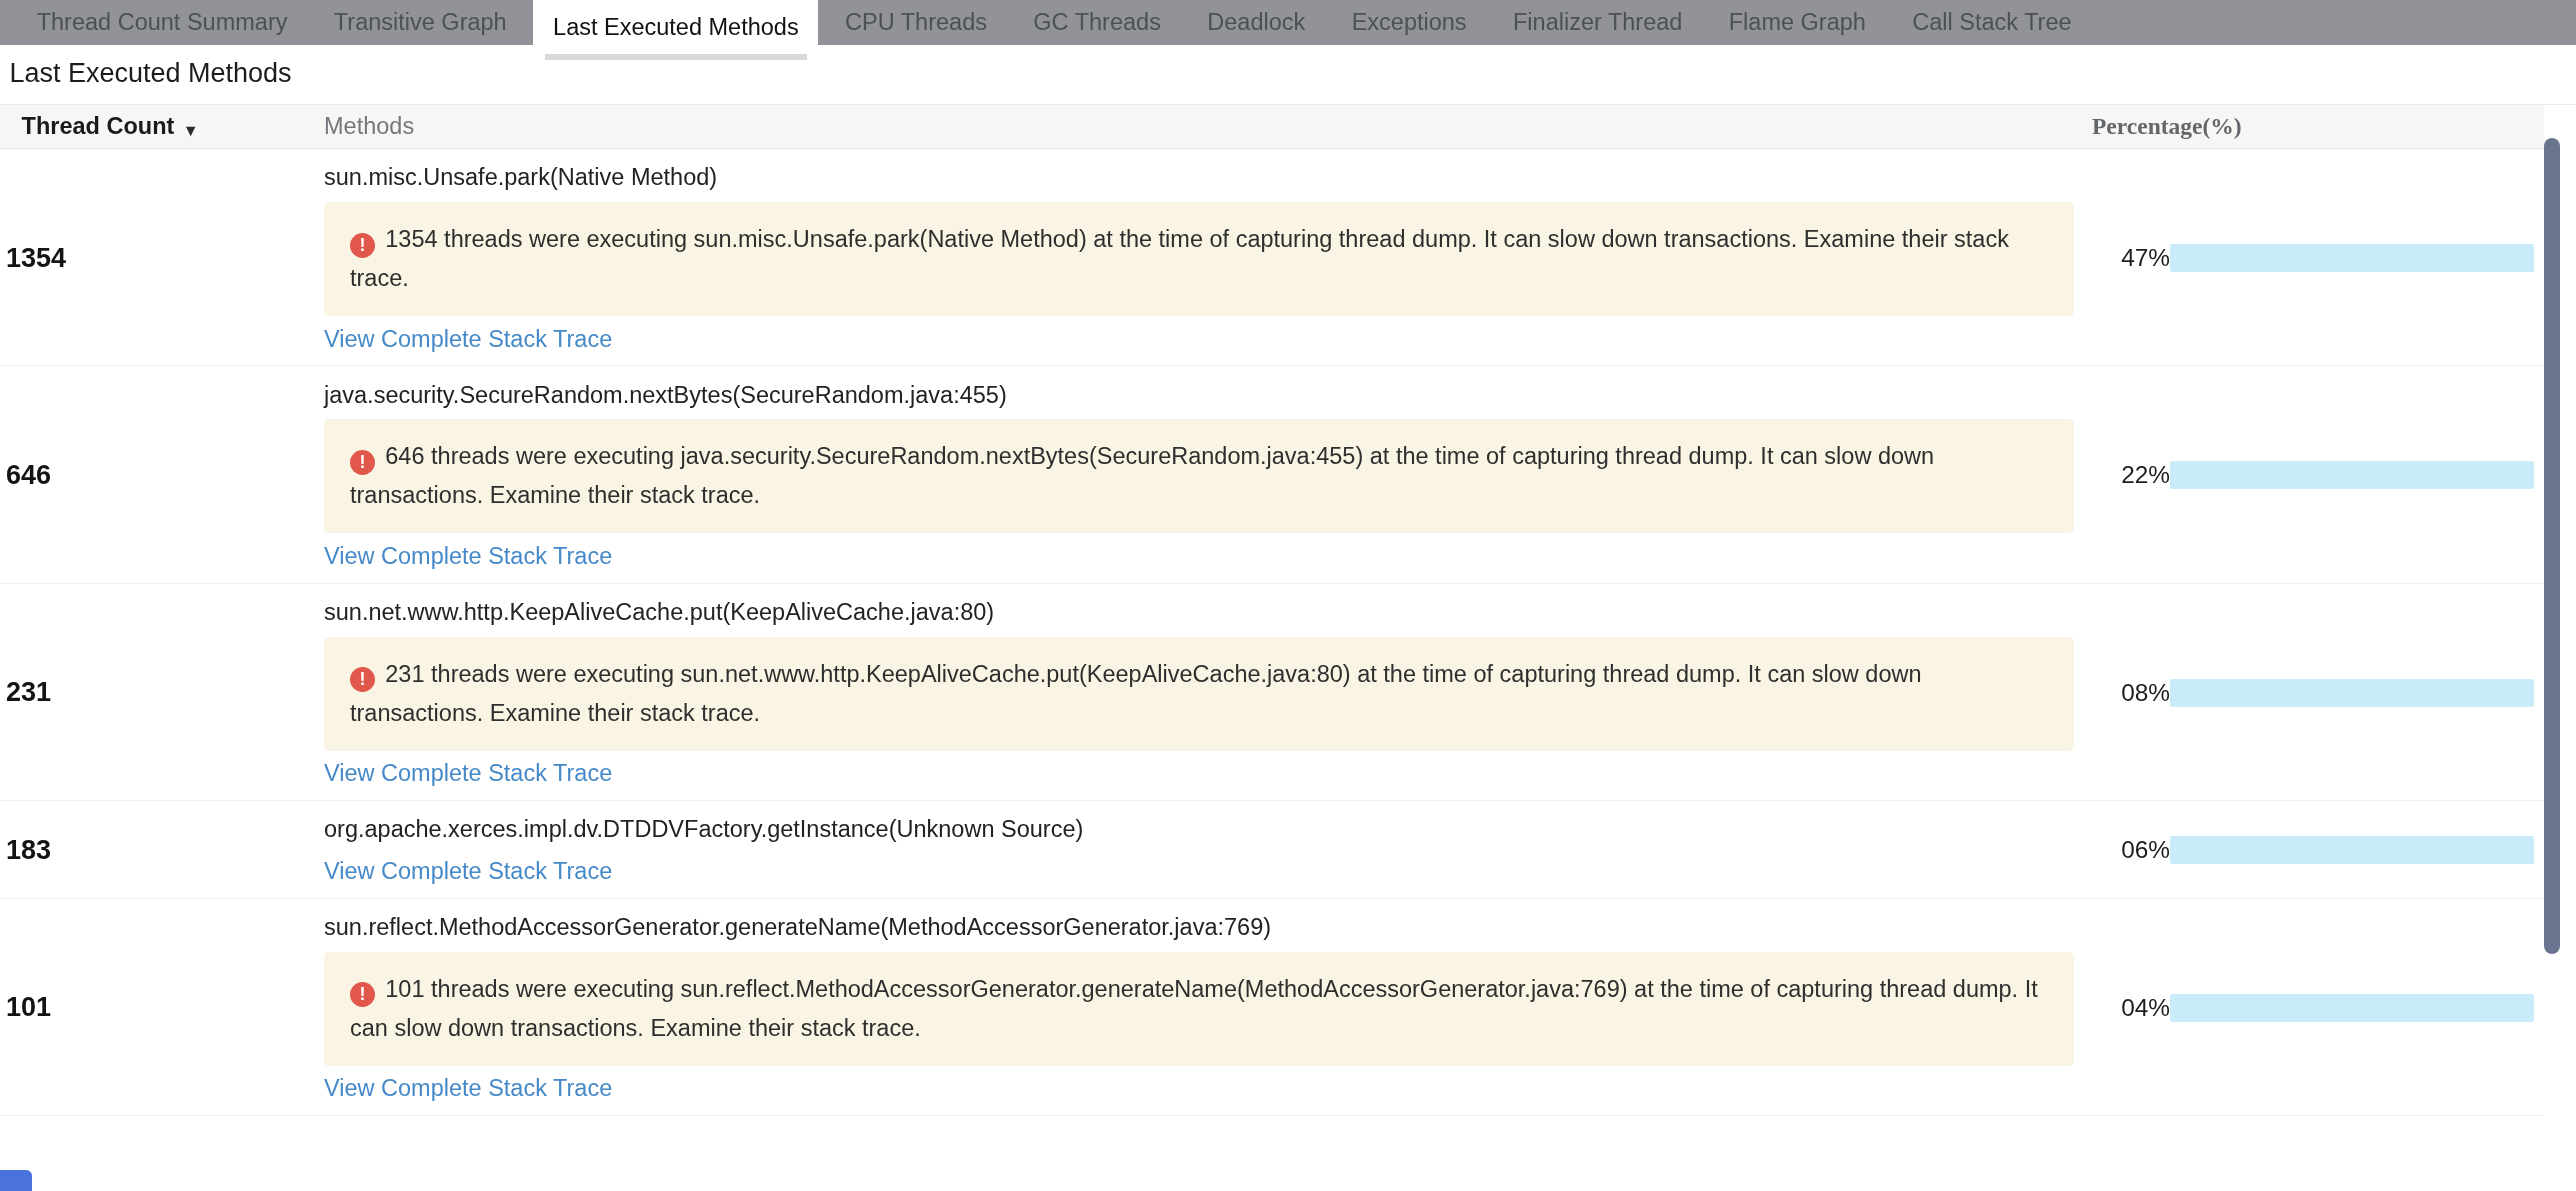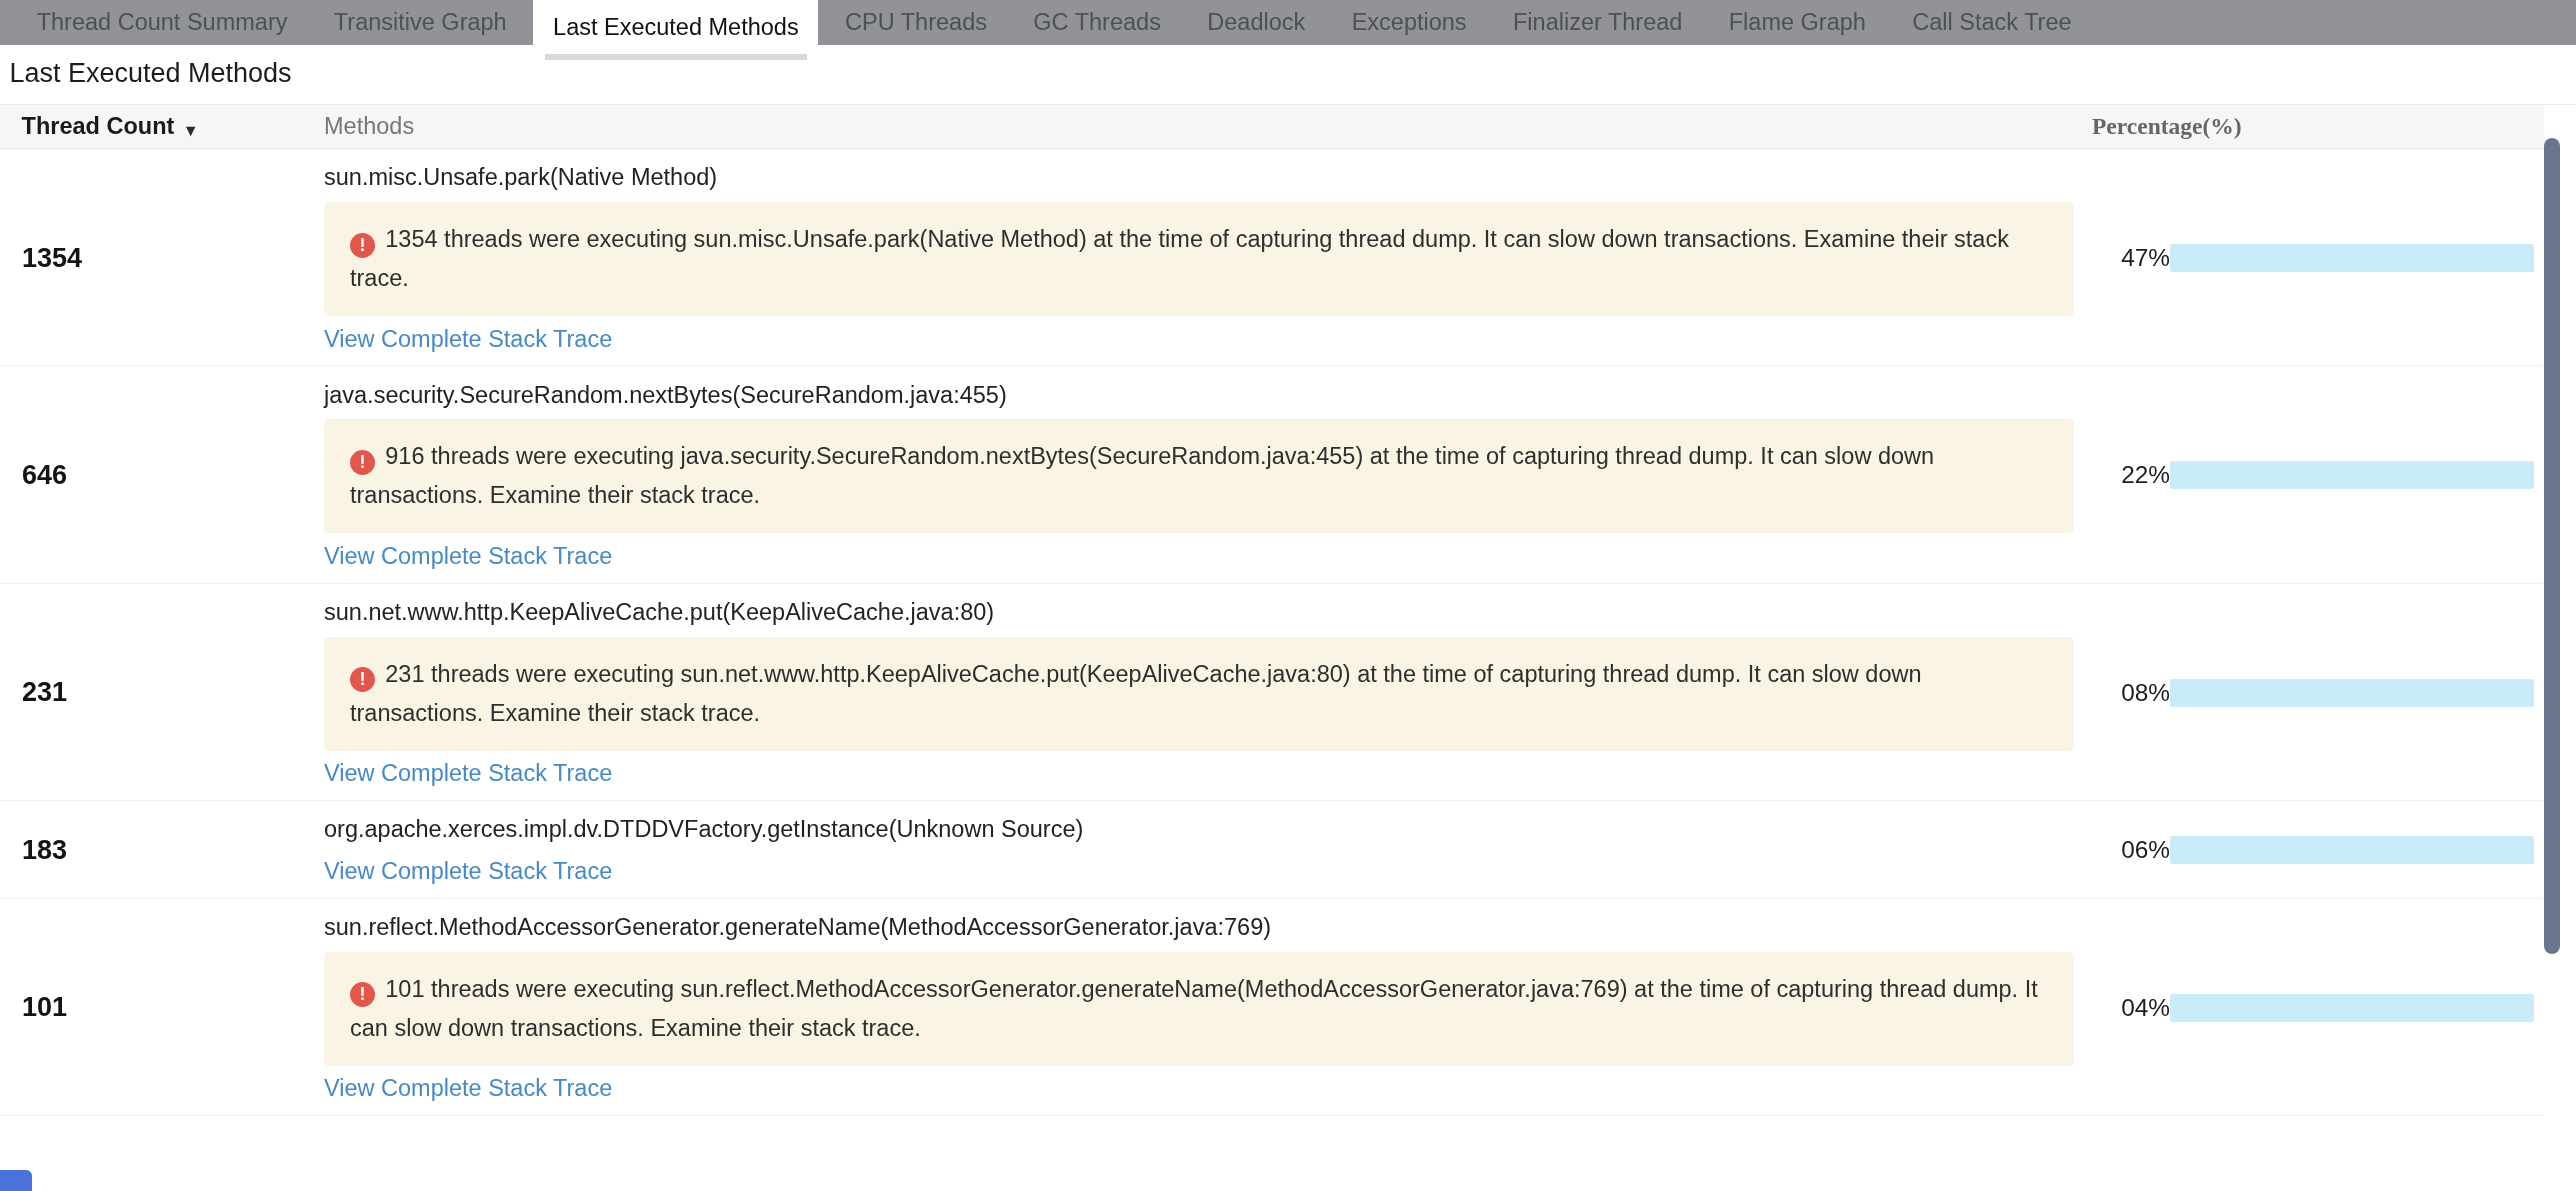--- a/index.html
+++ b/index.html
@@ -24,21 +24,21 @@
   .table-wrap { margin-right:32px; }
   .grid { display:grid; grid-template-columns:324px 1750px 1fr; }
 
   .table-header { background:#f6f6f5; border-bottom:0.9px solid #e6e6e4; height:44px; align-items:center; }
   .th-count { padding-left:21.6px; font-size:23.5px; font-weight:700; color:#1a1a1a; display:flex; align-items:flex-end; }
   .sort-caret { font-size:16px; margin-left:8.4px; color:#2a2a2a; }
   .th-methods { font-size:23.5px; color:#74777b; }
   .th-pct { font-size:23.5px; color:#63666a; font-weight:600; padding-left:18px;font-family:Liberation Serif, serif; }
 
   .row { padding:9.4px 0 7.5px 0; border-bottom:0.9px solid #f0f0ee; }
-  .count-cell { padding-left:22px; align-self:center; font-size:27px; font-weight:700; color:#141414; }
+  .count-cell { padding-left:6px; align-self:center; font-size:27px; font-weight:700; color:#141414; }
   .method-cell { min-width:0; }
   .method-name { font-size:23.5px; color:#222; line-height:38px; }
   .warning { display:inline-block; max-width:100%; margin-top:5.6px; background:#f9f4e3;
              border-radius:4.7px; padding:18px 26px; font-size:23.5px; color:#2e2e2e; line-height:39px; }
   .warn-icon { display:inline-flex; width:25px; height:25px; border-radius:50%; background:#e2574c;
                color:#fff; font-size:18px; font-weight:700; align-items:center; justify-content:center;
                margin-right:10.3px; vertical-align:-3.8px; }
   .stack-link { display:inline-block; margin-top:3.8px; font-size:23.5px; line-height:38px;
                 color:#4589c8; cursor:pointer; text-decoration:none; }
   .pct-cell { align-self:center; display:flex; align-items:center; padding-left:18px;text-align:right; }
@@ -128,21 +128,21 @@
         <span class="bar-fill" style="width: 47%;"></span>
       </span>
     </div>
   </div>
 
   <div class="grid row">
     <div class="count-cell">646</div>
     <div class="method-cell">
       <div class="method-name">java.security.SecureRandom.nextBytes(SecureRandom.java:455)</div>
       <div class="warning">
-        <span class="warn-icon">!</span><span class="warn-text">916 threads were executing java.security.SecureRandom.nextBytes(SecureRandom.java:455) at the time of capturing thread dump. It can slow down transactions. Examine their stack trace.</span>
+        <span class="warn-icon">!</span><span class="warn-text">646 threads were executing java.security.SecureRandom.nextBytes(SecureRandom.java:455) at the time of capturing thread dump. It can slow down transactions. Examine their stack trace.</span>
       </div>
       <div><a class="stack-link">View Complete Stack Trace</a></div>
     </div>
     <div class="pct-cell">
       <span class="pct-label">22%</span>
       <span class="bar">
         <span class="bar-fill" style="width: 22%;"></span>
       </span>
     </div>
   </div>

